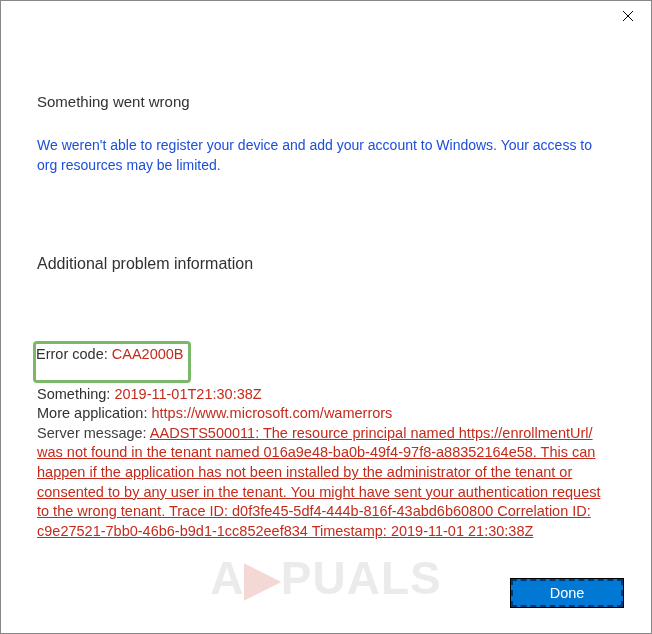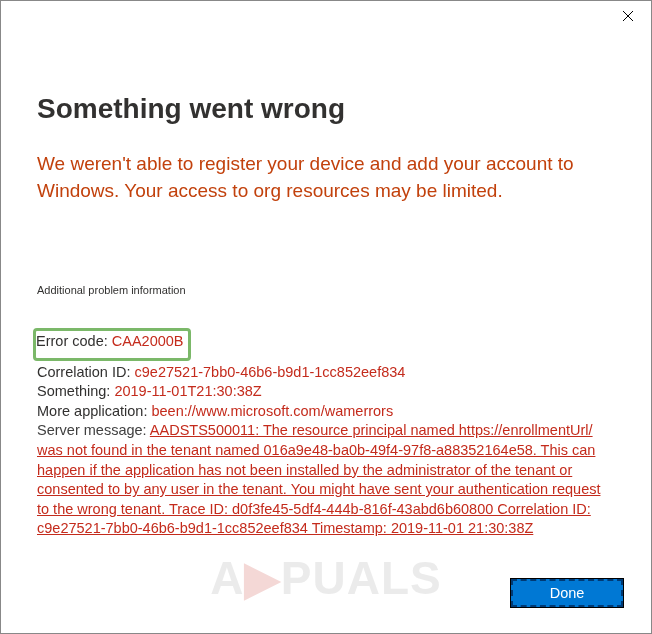--- a/index.html
+++ b/index.html
@@ -32,34 +32,34 @@
       color: #000;
     }
     .close-btn svg {
       width: 10px;
       height: 10px;
     }
     .content {
       padding: 30px 36px 0 36px;
     }
     .heading {
-      font-size: 28px;
-      font-weight: 700;
+      font-size: 15px;
+      font-weight: 400;
       color: #323130;
       margin-top: 26px;
       margin-bottom: 26px;
     }
     .description {
-      font-size: 19px;
-      color: #c2410c;
+      font-size: 14px;
+      color: #1d4ed8;
       line-height: 1.4;
       margin-bottom: 80px;
     }
     .subheading {
-      font-size: 11px;
+      font-size: 16px;
       color: #323130;
       margin-bottom: 32px;
     }
     .info-block {
       font-size: 14.5px;
       line-height: 1.35;
     }
     .info-row {
       margin-bottom: 0;
     }
@@ -73,23 +73,24 @@
       color: #c42b1c;
       text-decoration: underline;
     }
     .server-label {
       color: #404040;
     }
     .highlight-box {
       border: 3px solid #7BB869;
       border-radius: 4px;
       display: inline-block;
-      padding: 1px 4px 6px 0;
+      padding: 1px 4px 15px 0;
       margin-left: -4px;
       margin-bottom: 2px;
+      margin-top: 36px;
     }
     .footer {
       position: absolute;
       bottom: 26px;
       right: 28px;
     }
     .done-btn {
       background: #0078d4;
       color: #fff;
       border: 2px dashed #003a75;
@@ -132,27 +133,24 @@
 <div class="content">
   <h1 class="heading">Something went wrong</h1>
   <p class="description">We weren't able to register your device and add your account to Windows. Your access to org resources may be limited.</p>
   <p class="subheading">Additional problem information</p>
 
   <div class="info-block">
     <div class="highlight-box">
       <span class="label">Error code: </span><span class="red">CAA2000B</span>
     </div>
     <div class="info-row">
-      <span class="label">Correlation ID: </span><span class="red">c9e27521-7bb0-46b6-b9d1-1cc852eef834</span>
-    </div>
-    <div class="info-row">
       <span class="label">Something: </span><span class="red">2019-11-01T21:30:38Z</span>
     </div>
     <div class="info-row">
-      <span class="label">More application: </span><span class="red">been://www.microsoft.com/wamerrors</span>
+      <span class="label">More application: </span><span class="red">https://www.microsoft.com/wamerrors</span>
     </div>
     <div class="info-row">
       <span class="server-label">Server message: </span><span class="server-msg">AADSTS500011: The resource principal named https://enrollmentUrl/ was not found in the tenant named 016a9e48-ba0b-49f4-97f8-a88352164e58. This can happen if the application has not been installed by the administrator of the tenant or consented to by any user in the tenant. You might have sent your authentication request to the wrong tenant. Trace ID: d0f3fe45-5df4-444b-816f-43abd6b60800 Correlation ID: c9e27521-7bb0-46b6-b9d1-1cc852eef834 Timestamp: 2019-11-01 21:30:38Z</span>
     </div>
   </div>
 </div>
 
 <div class="watermark">
   <span>A</span><span class="accent">▶</span><span>PUALS</span>
 </div>

